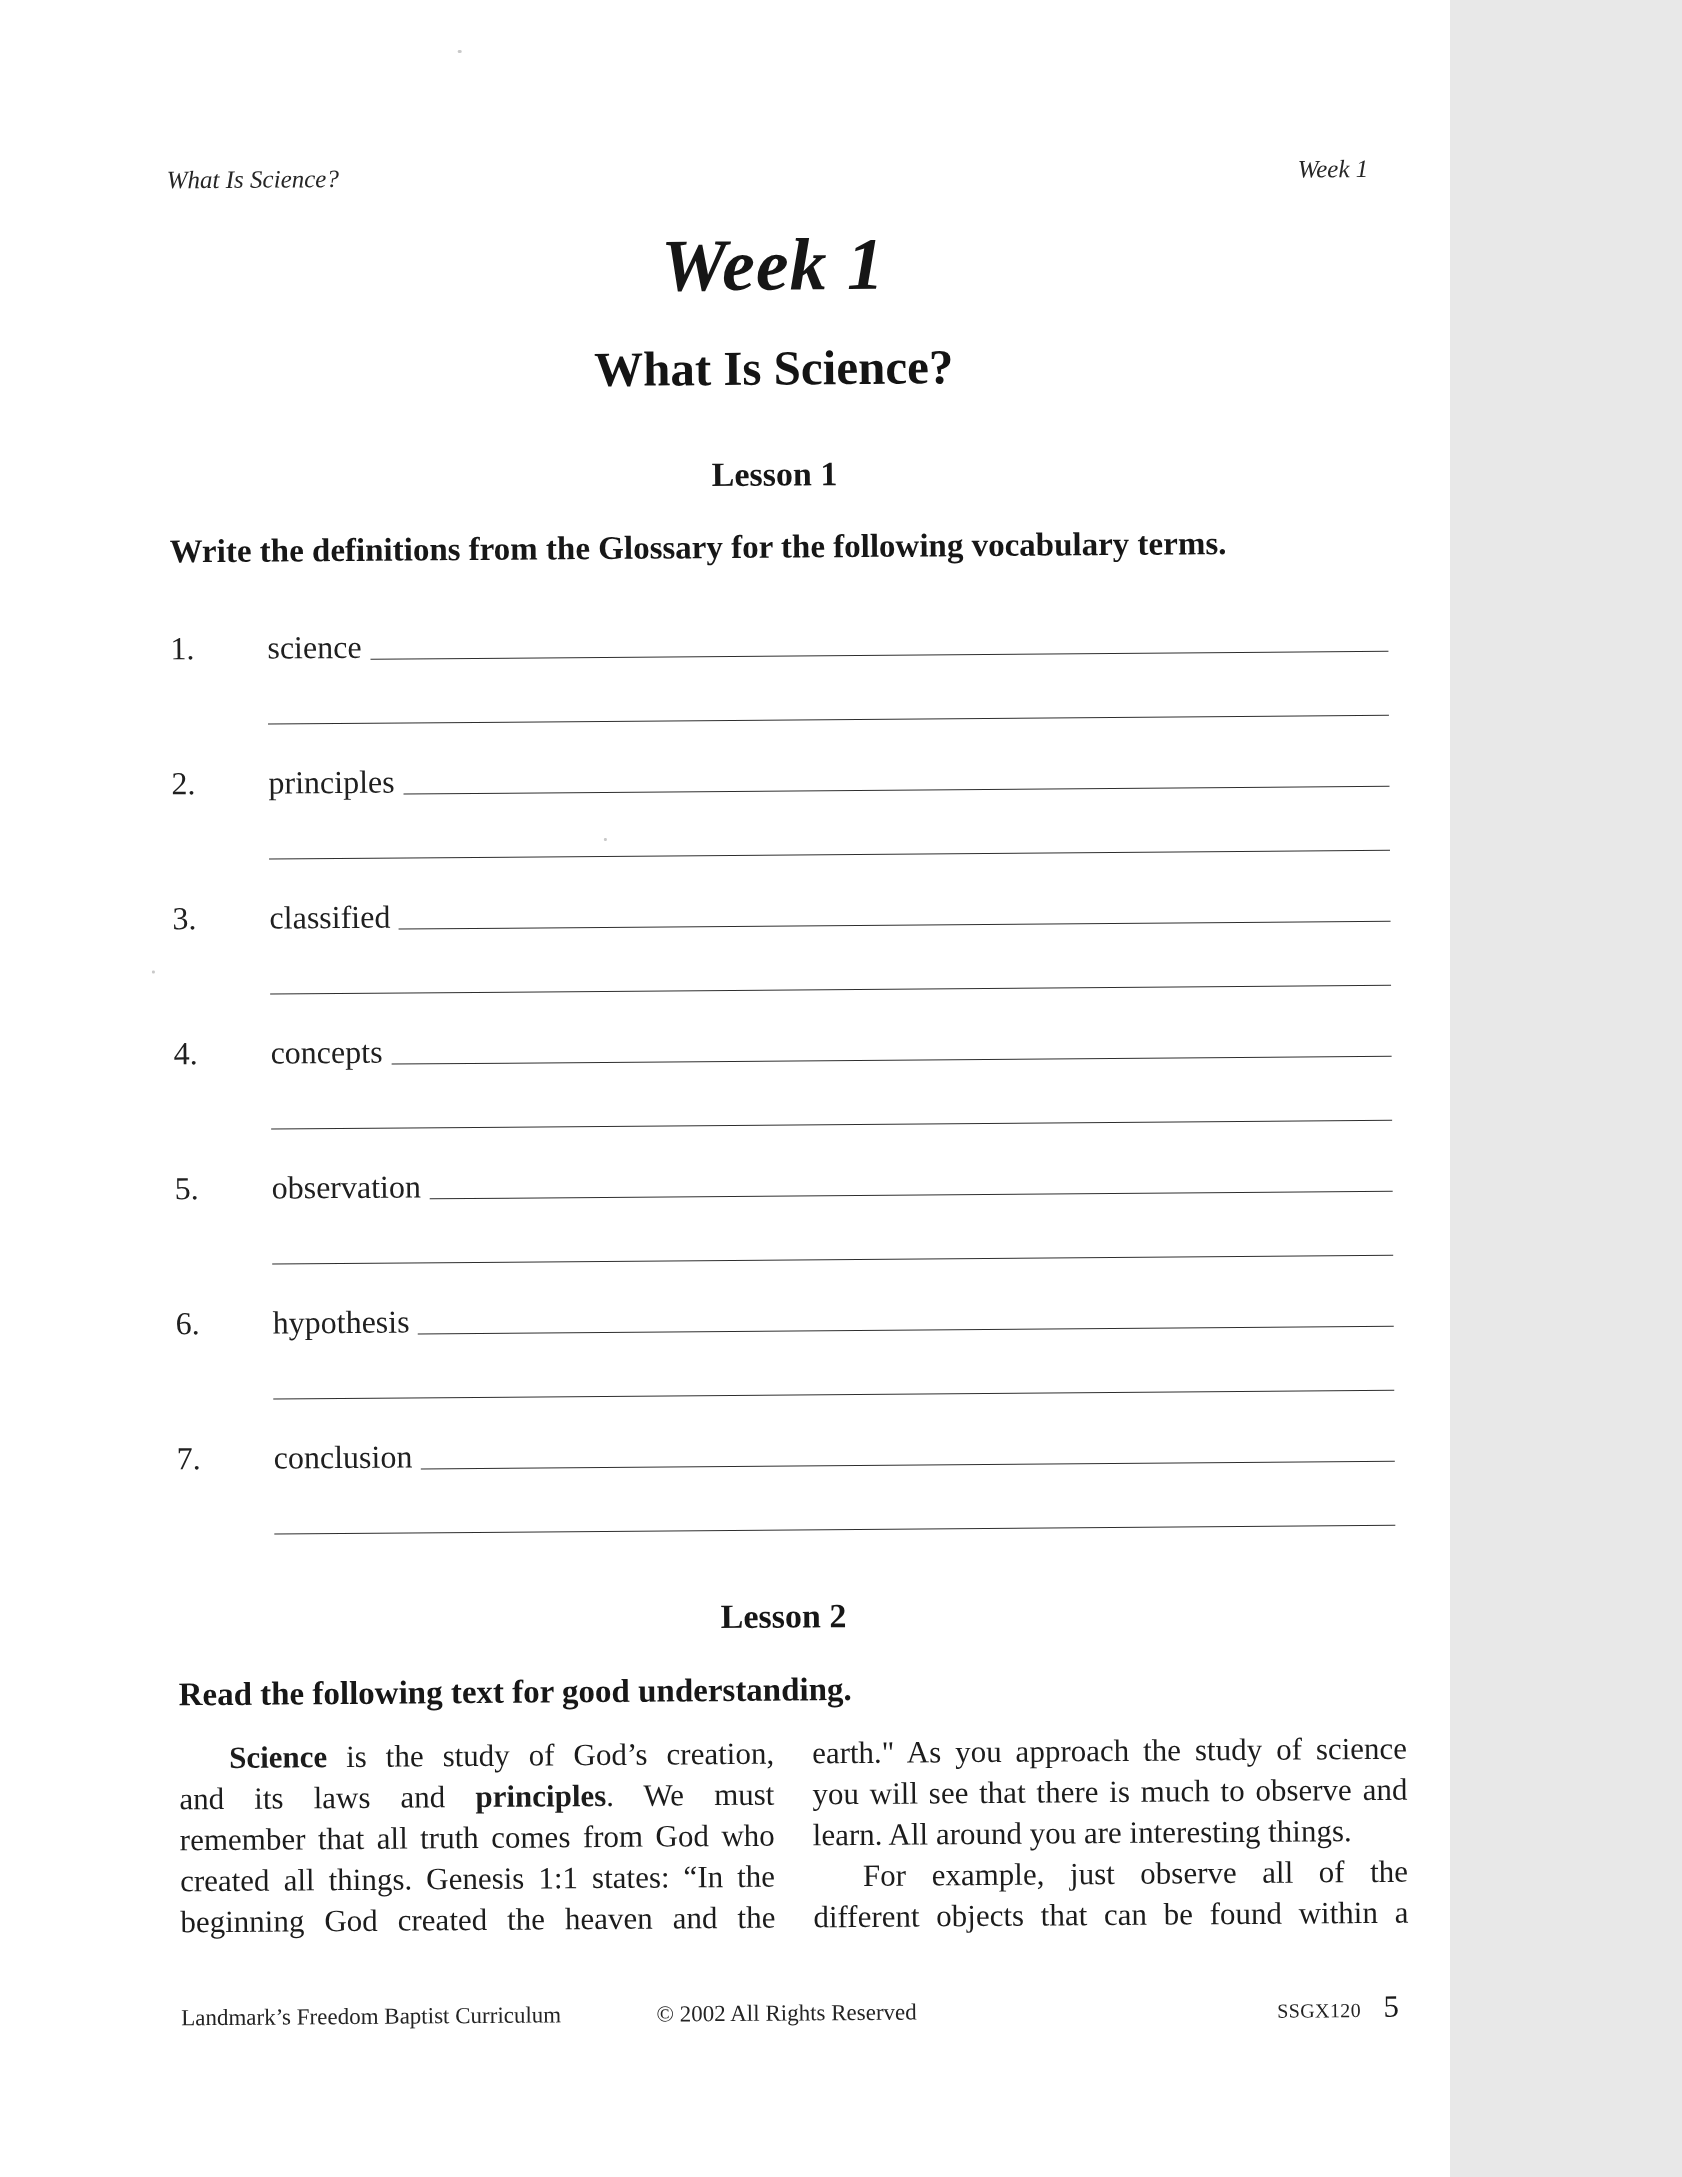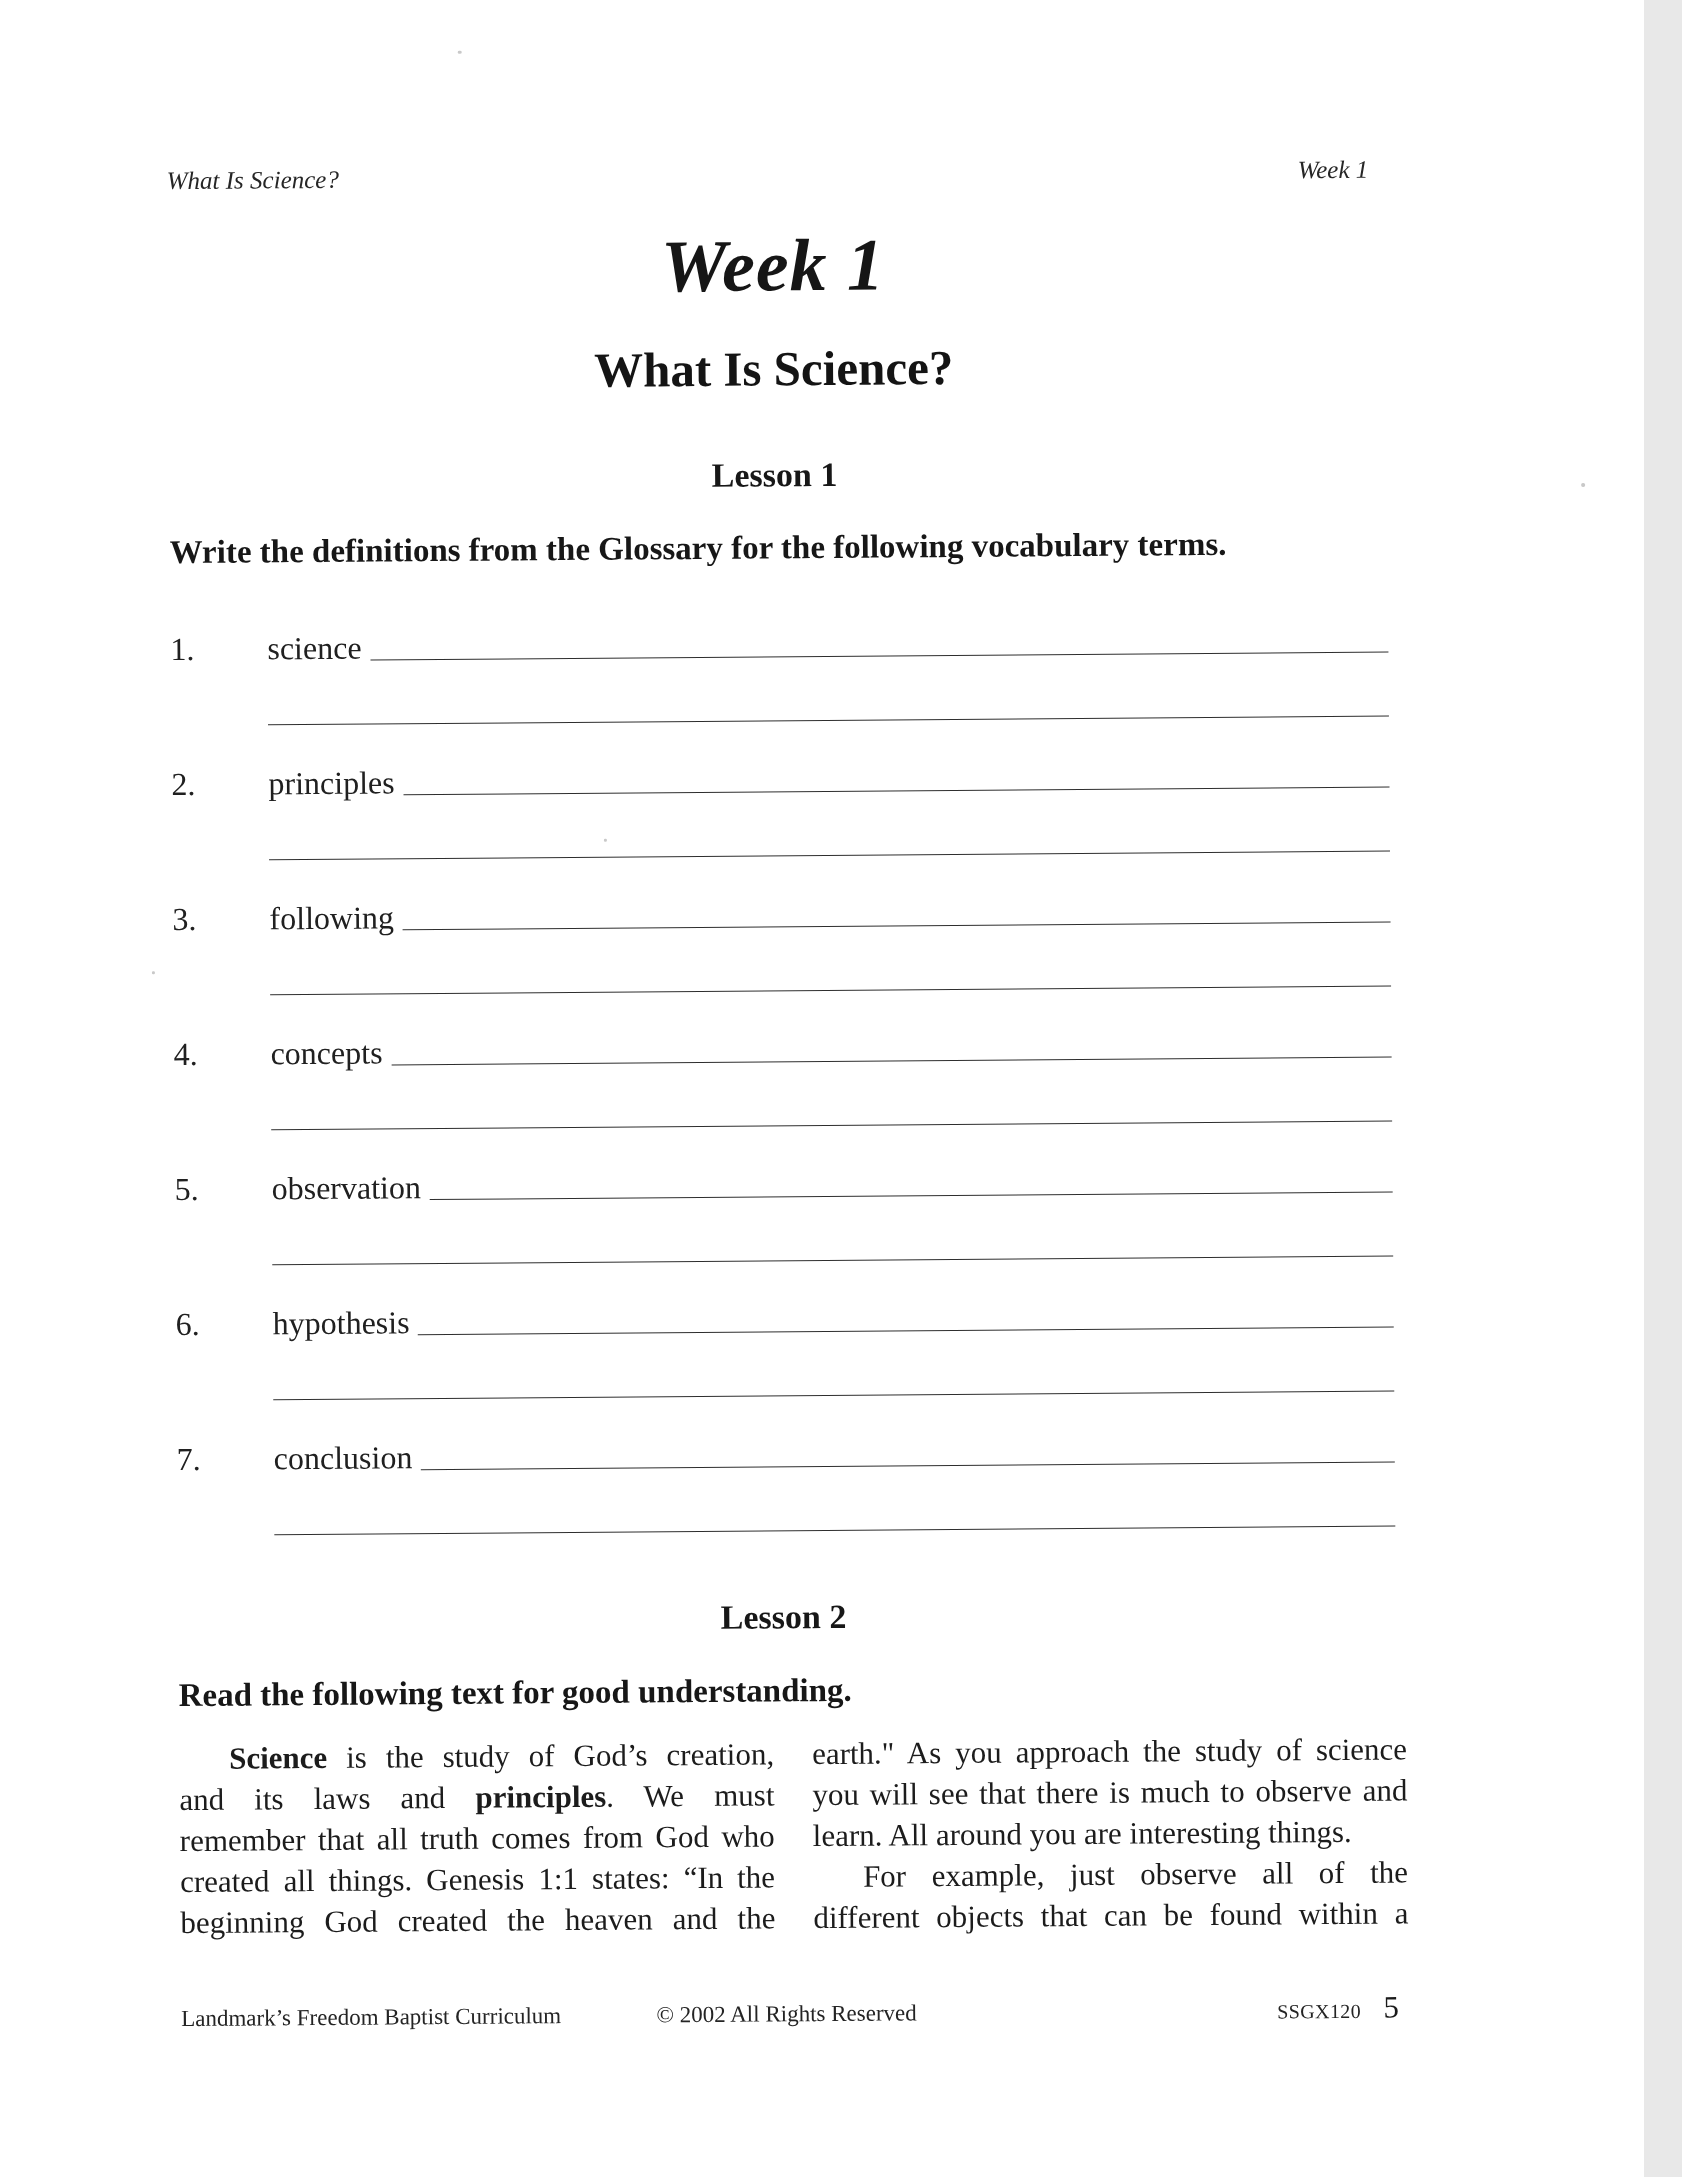--- a/index.html
+++ b/index.html
@@ -1,18 +1,18 @@
 <!DOCTYPE html>
 <html style="font-size:14px"><head>
 <meta charset="utf-8">
 <style>
   html, body { margin: 0; padding: 0; background: #e8e8e8; }
   .page {
     position: relative;
-    width: 1644px;
+    width: 1450px;
     height: 2177px;
     background: #ffffff;
     overflow: hidden;
     color: #1f1f1f;
     font-family: "Liberation Serif", serif;
   }
   .content {
     position: absolute;
     inset: 0;
     transform: rotate(-0.45deg);
@@ -123,21 +123,21 @@
           <span class="vocab-number">2.</span>
             <span class="vocab-term">principles</span>
           <span class="vocab-line1"></span>
         </div>
         <div class="vocab-line2"></div>
       </div>
 
       <div class="vocab-item">
         <div class="vocab-row1">
           <span class="vocab-number">3.</span>
-            <span class="vocab-term">following</span>
+            <span class="vocab-term">classified</span>
           <span class="vocab-line1"></span>
         </div>
         <div class="vocab-line2"></div>
       </div>
 
       <div class="vocab-item">
         <div class="vocab-row1">
           <span class="vocab-number">4.</span>
             <span class="vocab-term">concepts</span>
           <span class="vocab-line1"></span>

